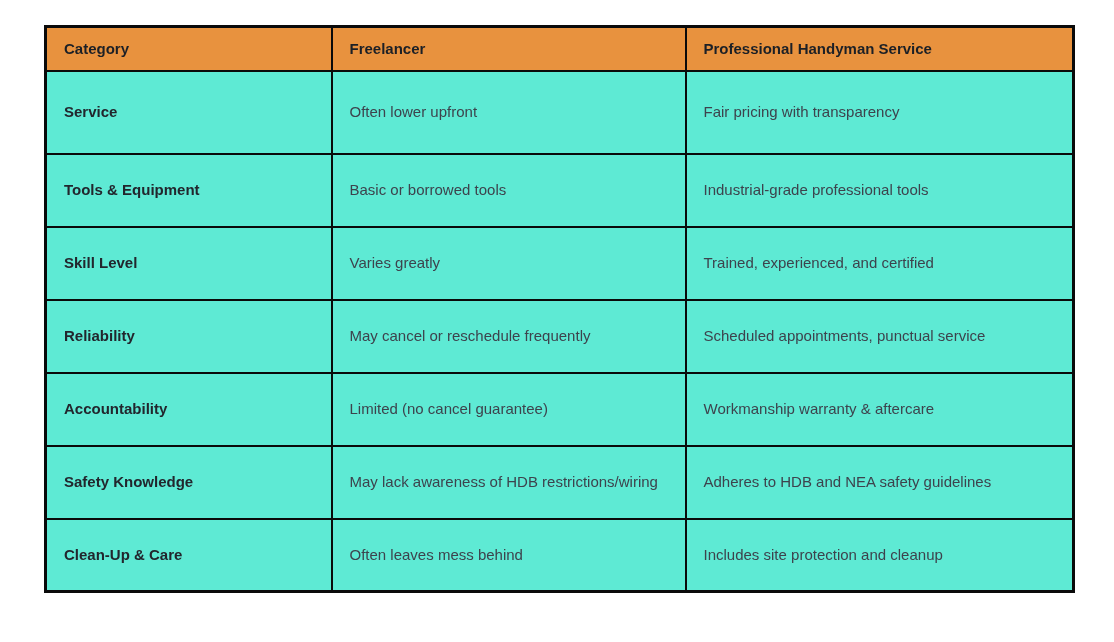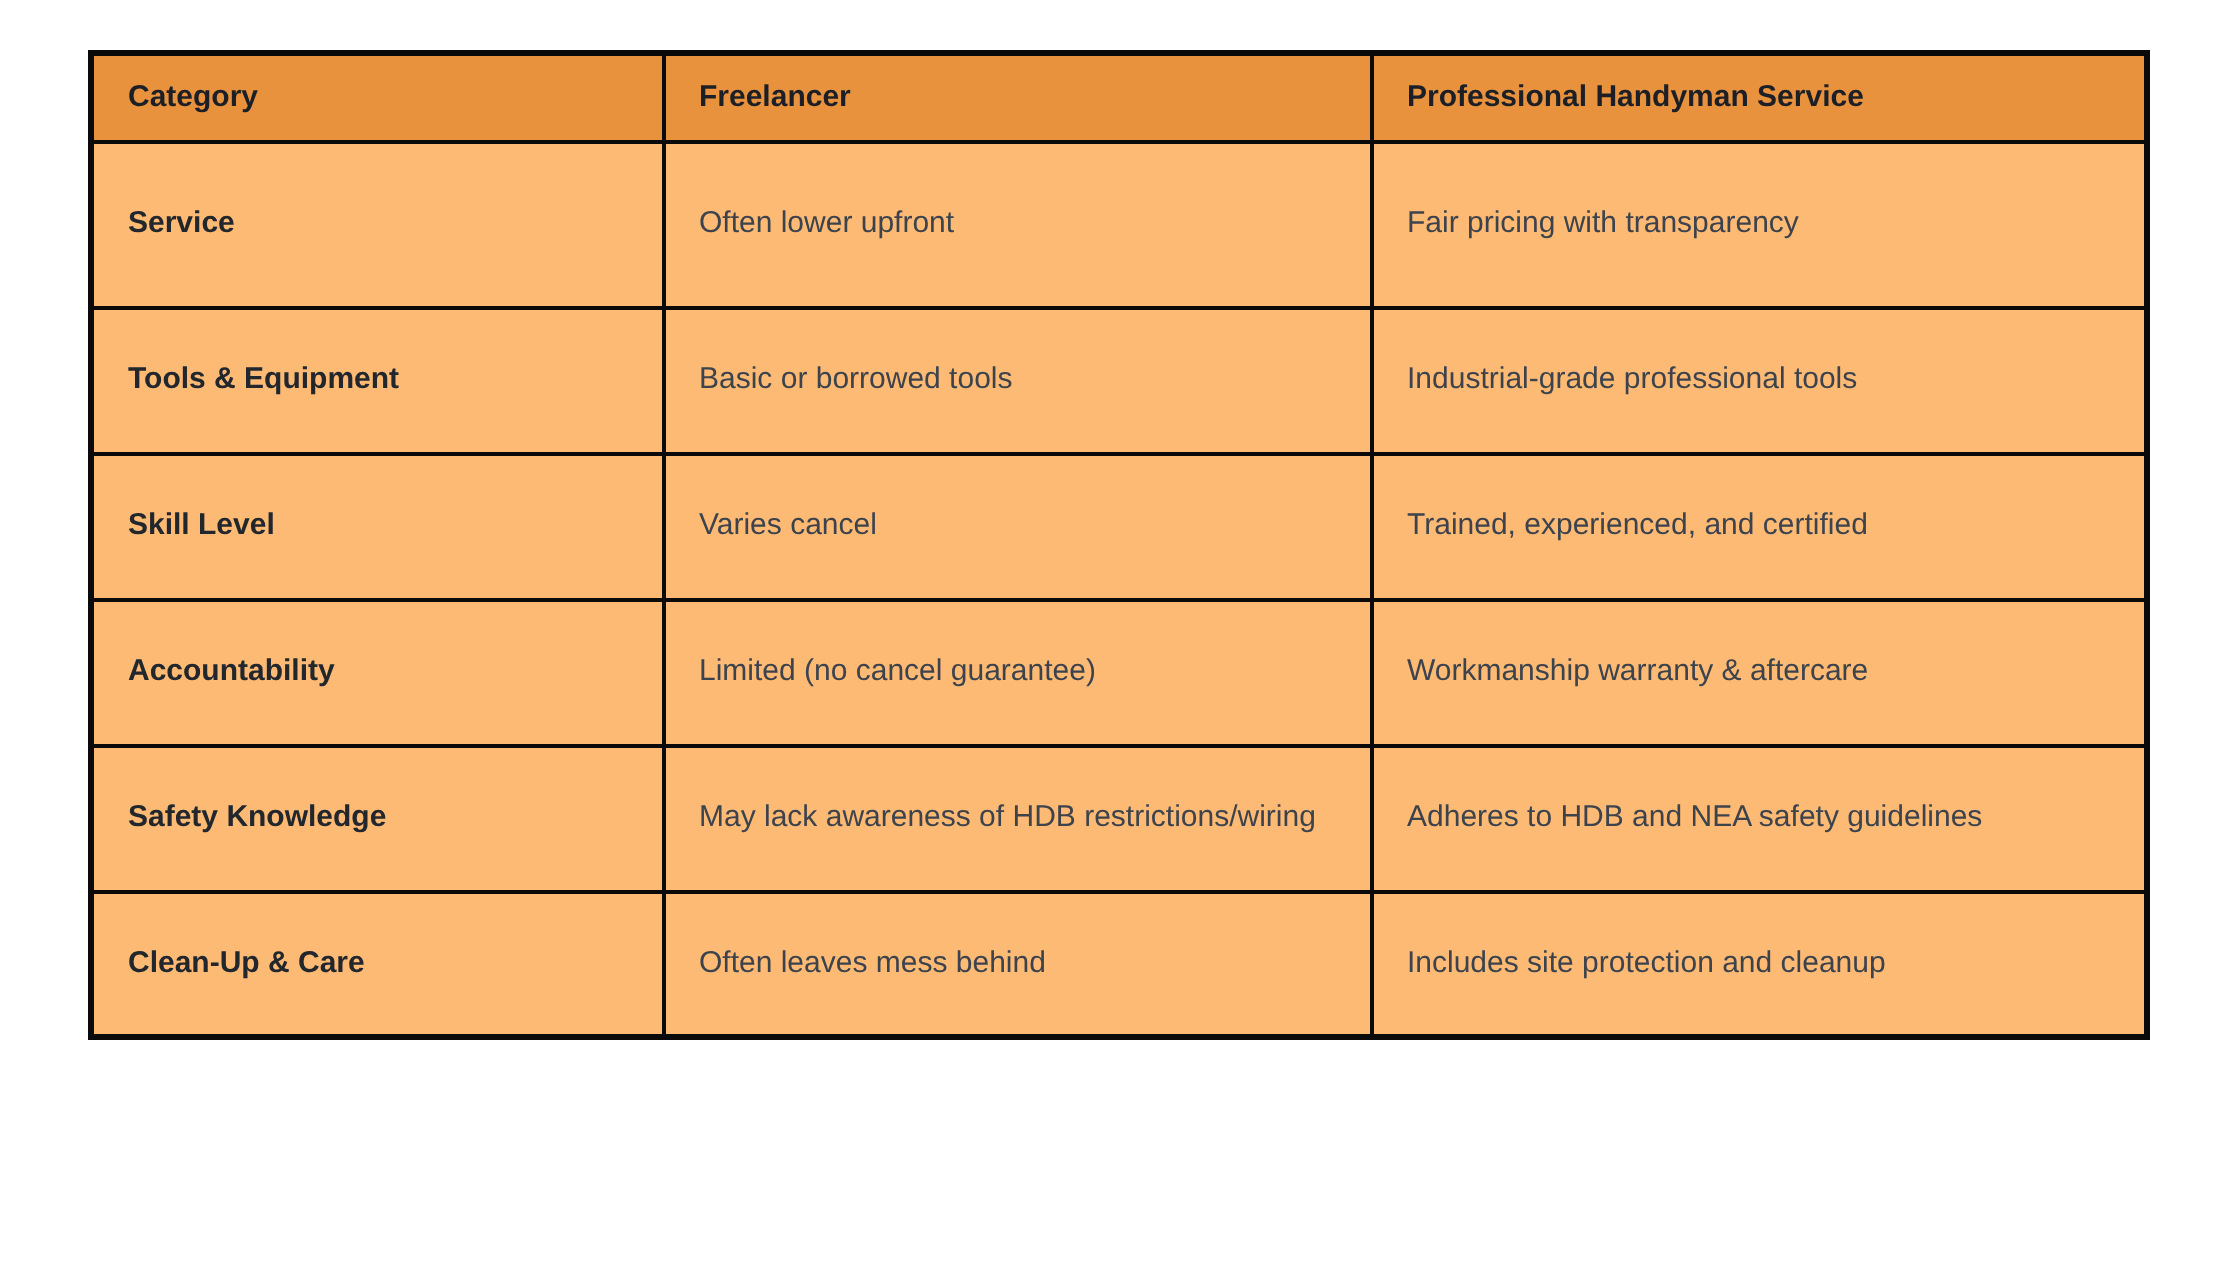--- a/index.html
+++ b/index.html
@@ -12,21 +12,21 @@
   }
   .table-wrap {
     position: absolute;
     left: 44px;
     top: 25px;
   }
   table.compare {
     border-collapse: collapse;
     table-layout: fixed;
     width: 1028px;
-    background: #fdba74;
+    background: #5eead4;
     padding-left: 24px;
   }
   table.compare col.c1 { width: 286px; }
   table.compare col.c2 { width: 354px; }
   table.compare col.c3 { width: 388px; }
   table.compare { border: 3px solid #0a0a0a; }
   table.compare th,
   table.compare td {
     border: 2px solid #0a0a0a;
     vertical-align: middle;
@@ -79,22 +79,27 @@
         <td class="val">Often lower upfront</td>
         <td class="val">Fair pricing with transparency</td>
       </tr>
       <tr>
         <td class="cat">Tools &amp; Equipment</td>
         <td class="val">Basic or borrowed tools</td>
         <td class="val">Industrial-grade professional tools</td>
       </tr>
       <tr>
         <td class="cat">Skill Level</td>
-        <td class="val">Varies cancel</td>
+        <td class="val">Varies greatly</td>
         <td class="val">Trained, experienced, and certified</td>
+      </tr>
+      <tr>
+        <td class="cat">Reliability</td>
+        <td class="val">May cancel or reschedule frequently</td>
+        <td class="val">Scheduled appointments, punctual service</td>
       </tr>
       <tr>
         <td class="cat">Accountability</td>
         <td class="val">Limited (no cancel guarantee)</td>
         <td class="val">Workmanship warranty &amp; aftercare</td>
       </tr>
       <tr>
         <td class="cat">Safety Knowledge</td>
         <td class="val">May lack awareness of HDB restrictions/wiring</td>
         <td class="val">Adheres to HDB and NEA safety guidelines</td>

